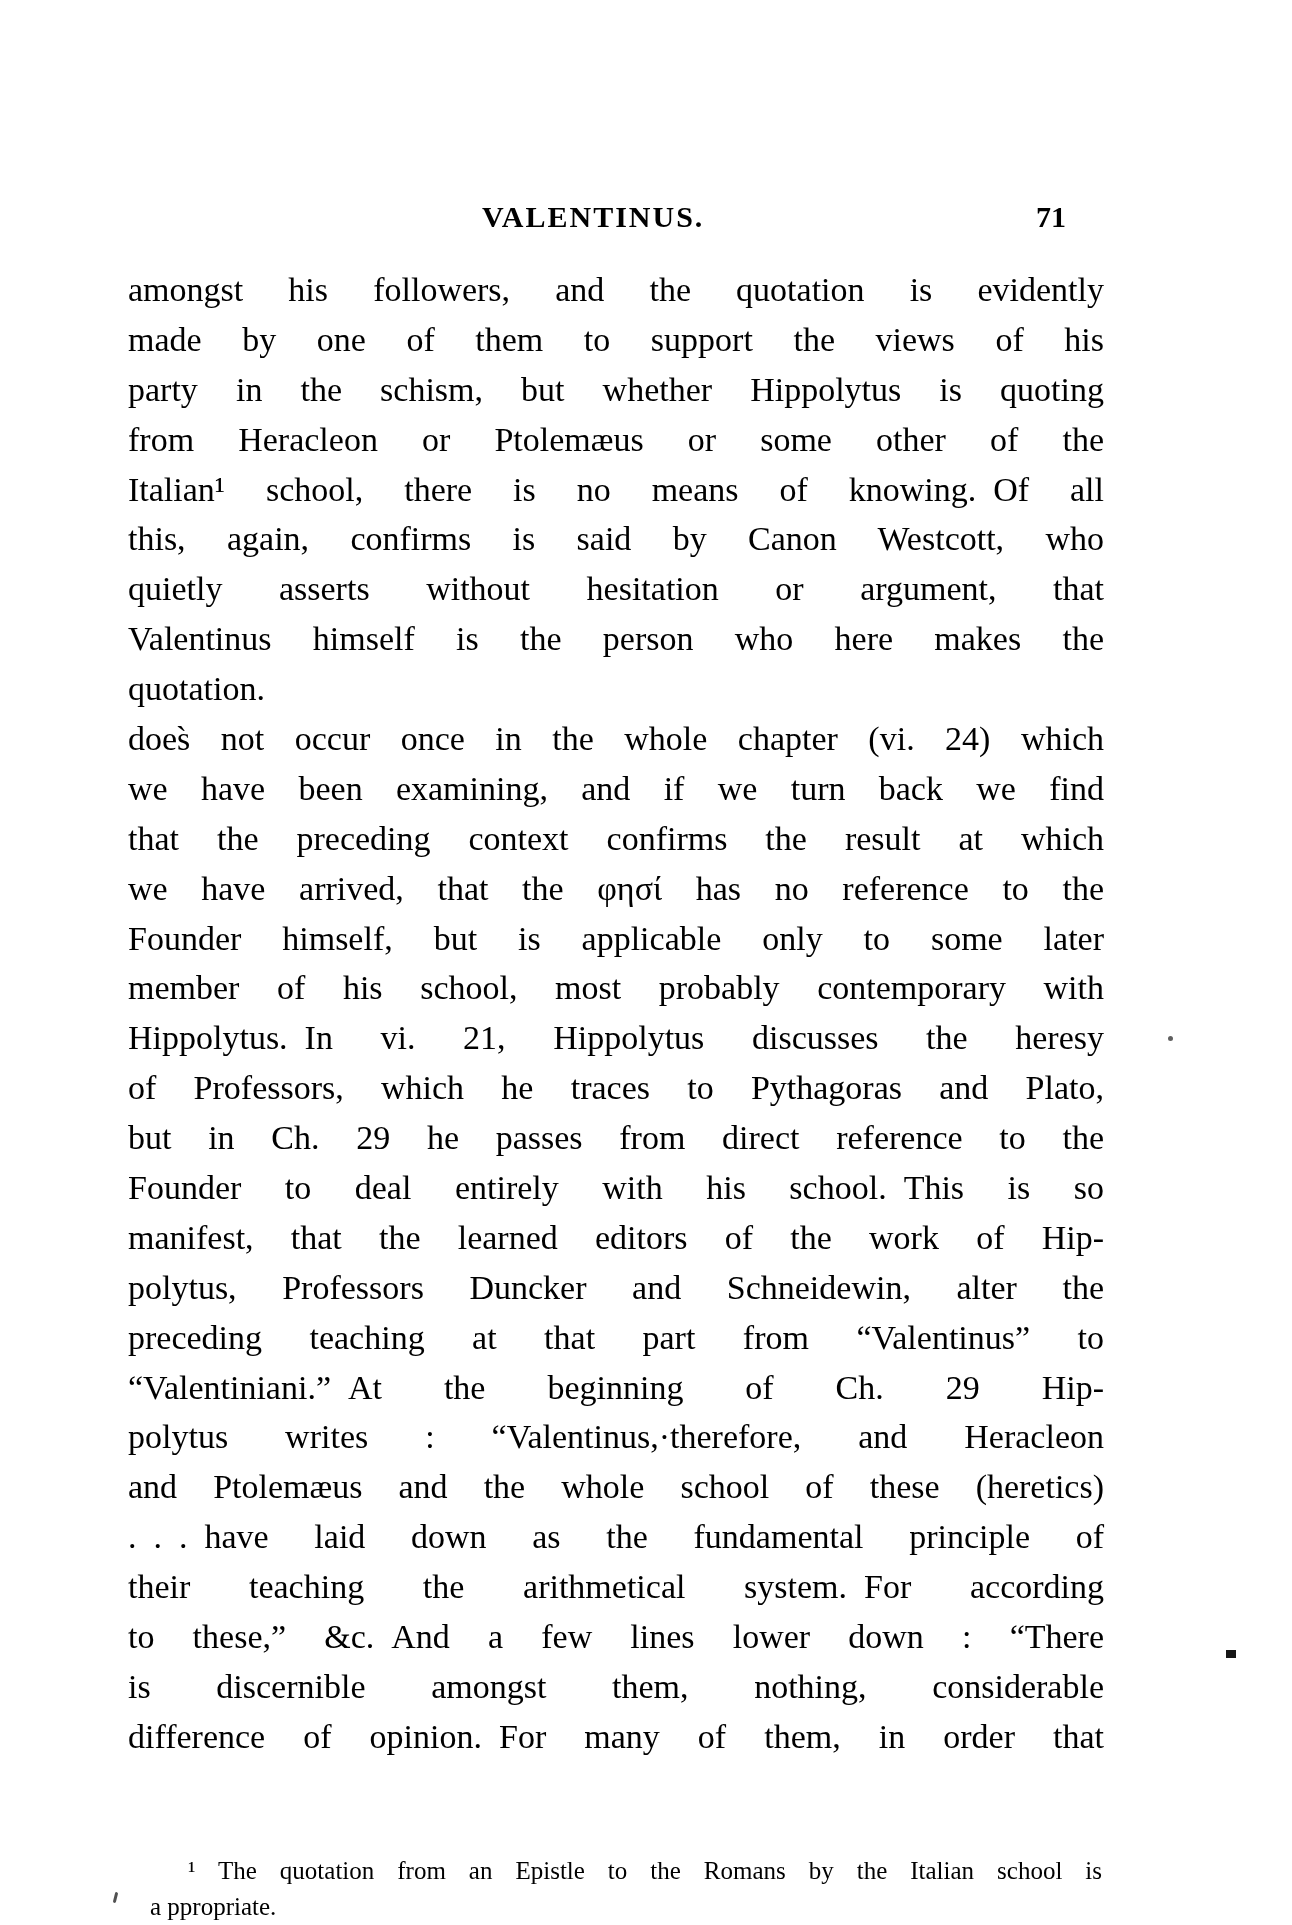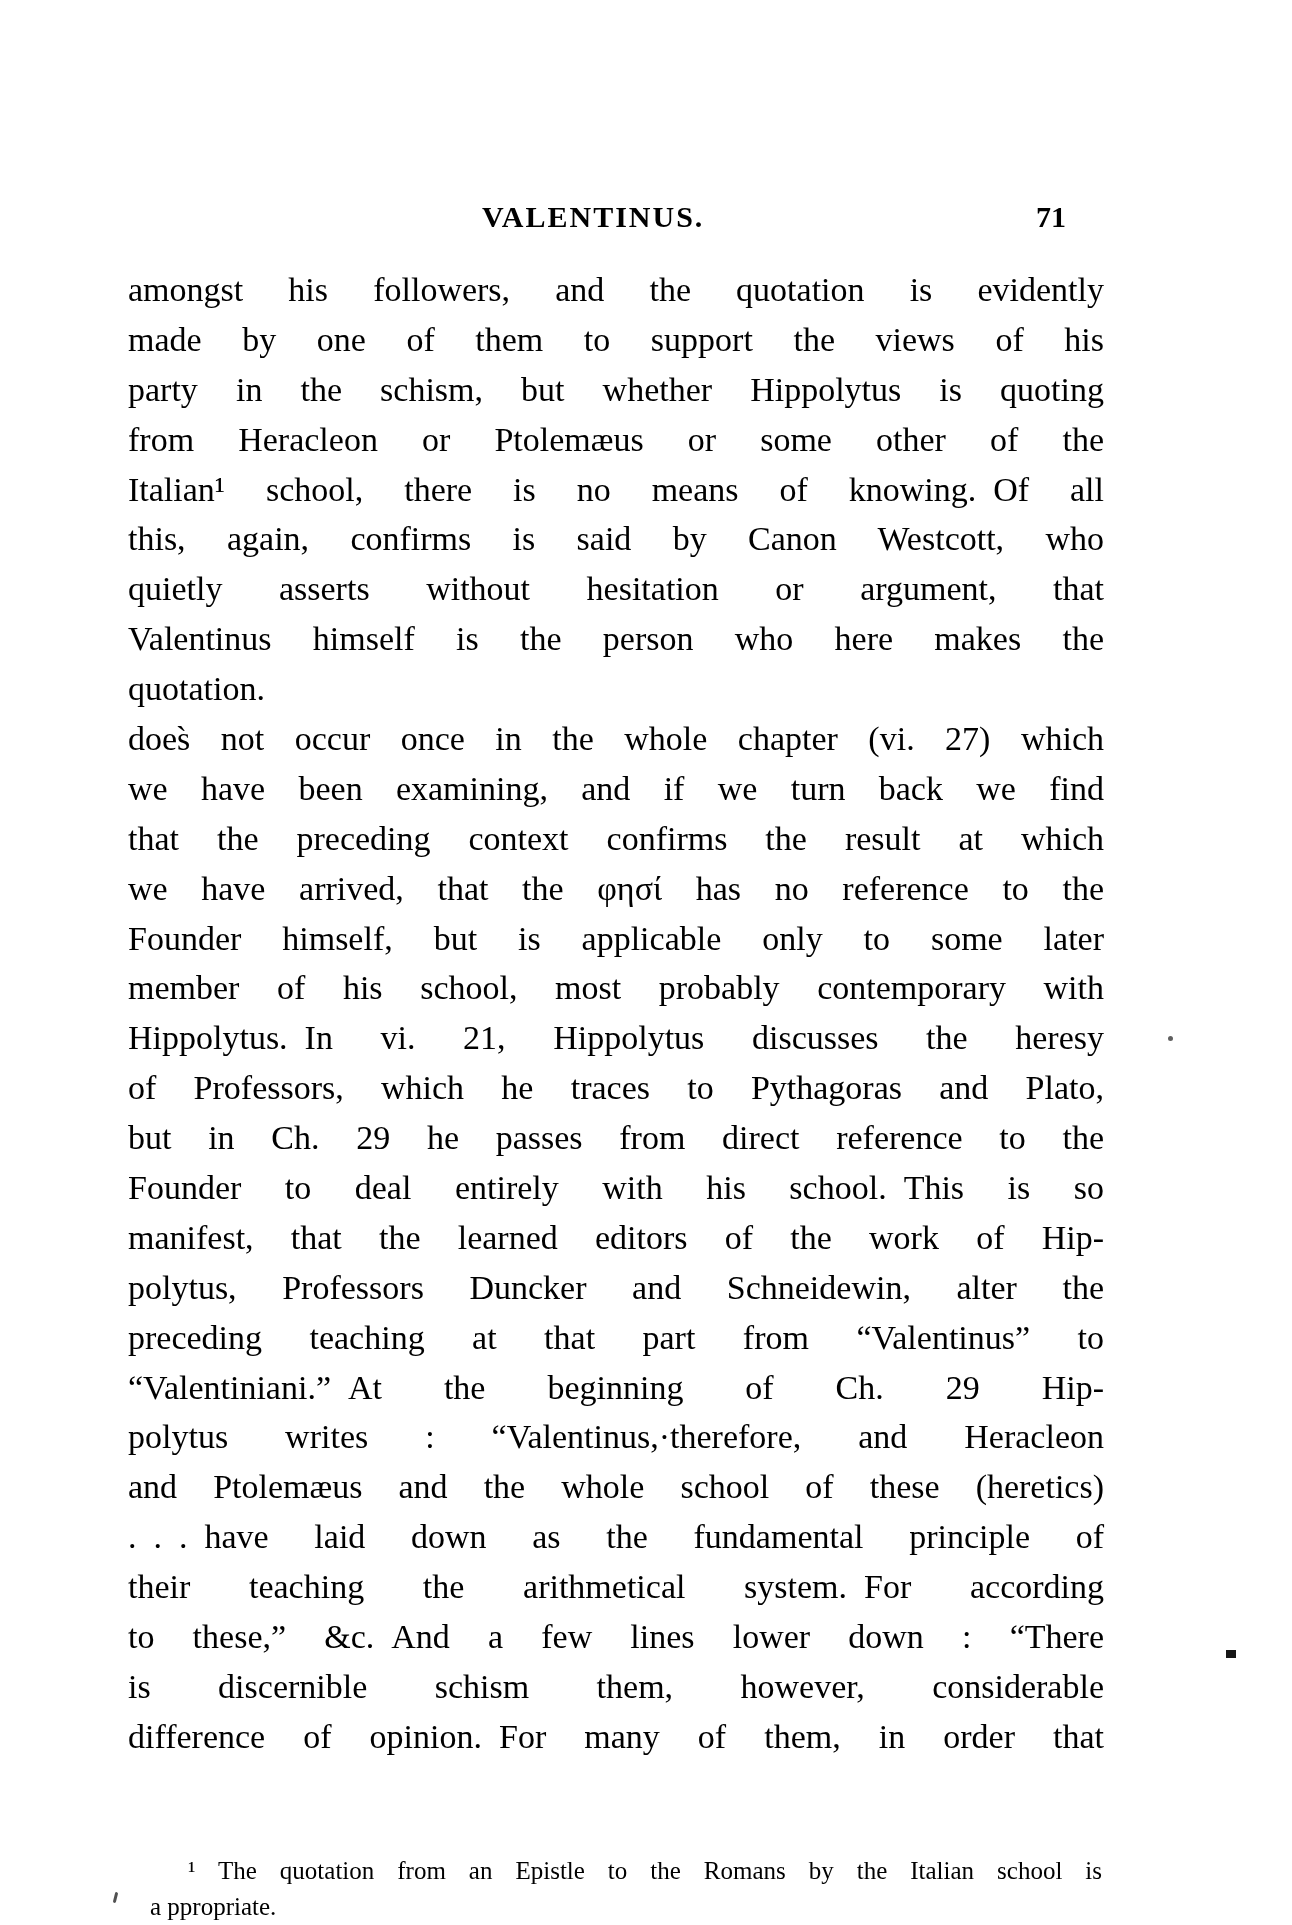--- a/index.html
+++ b/index.html
@@ -111,40 +111,40 @@
   <div class="body-text">
     <div class="line">amongst his followers, and the quotation is evidently</div>
     <div class="line">made by one of them to support the views of his</div>
     <div class="line">party in the schism, but whether Hippolytus is quoting</div>
     <div class="line">from Heracleon or Ptolemæus or some other of the</div>
     <div class="line">Italian¹ school, there is no means of knowing. Of all</div>
     <div class="line">this, again, confirms is said by Canon Westcott, who</div>
     <div class="line">quietly asserts without hesitation or argument, that</div>
     <div class="line">Valentinus himself is the person who here makes the</div>
     <div class="line para-end">quotation.</div>
-    <div class="line">does̀ not occur once in the whole chapter (vi. 27) which</div>
+    <div class="line">does̀ not occur once in the whole chapter (vi. 24) which</div>
     <div class="line">we have been examining, and if we turn back we find</div>
     <div class="line">that the preceding context confirms the result at which</div>
     <div class="line">we have arrived, that the φησί has no reference to the</div>
     <div class="line">Founder himself, but is applicable only to some later</div>
     <div class="line">member of his school, most probably contemporary with</div>
     <div class="line">Hippolytus. In vi. 21, Hippolytus discusses the heresy</div>
     <div class="line">of Professors, which he traces to Pythagoras and Plato,</div>
     <div class="line">but in Ch. 29 he passes from direct reference to the</div>
     <div class="line">Founder to deal entirely with his school. This is so</div>
     <div class="line">manifest, that the learned editors of the work of Hip-</div>
     <div class="line">polytus, Professors Duncker and Schneidewin, alter the</div>
     <div class="line">preceding teaching at that part from “Valentinus” to</div>
     <div class="line">“Valentiniani.” At the beginning of Ch. 29 Hip-</div>
     <div class="line">polytus writes : “Valentinus,·therefore, and Heracleon</div>
     <div class="line">and Ptolemæus and the whole school of these (heretics)</div>
     <div class="line">. . . have laid down as the fundamental principle of</div>
     <div class="line">their teaching the arithmetical system. For according</div>
     <div class="line">to these,” &amp;c. And a few lines lower down : “There</div>
-    <div class="line">is discernible schism them, however, considerable</div>
+    <div class="line">is discernible amongst them, nothing, considerable</div>
     <div class="line">difference of opinion. For many of them, in order that</div>
   </div>
 
   <div class="footnote">
     <div class="fn-line-1">¹ The quotation from an Epistle to the Romans by the Italian school is</div>
     <div class="fn-line-2">a ppropriate.</div>
   </div>
 
   <div class="speck-dot"></div>
   <div class="speck-rect"></div>

